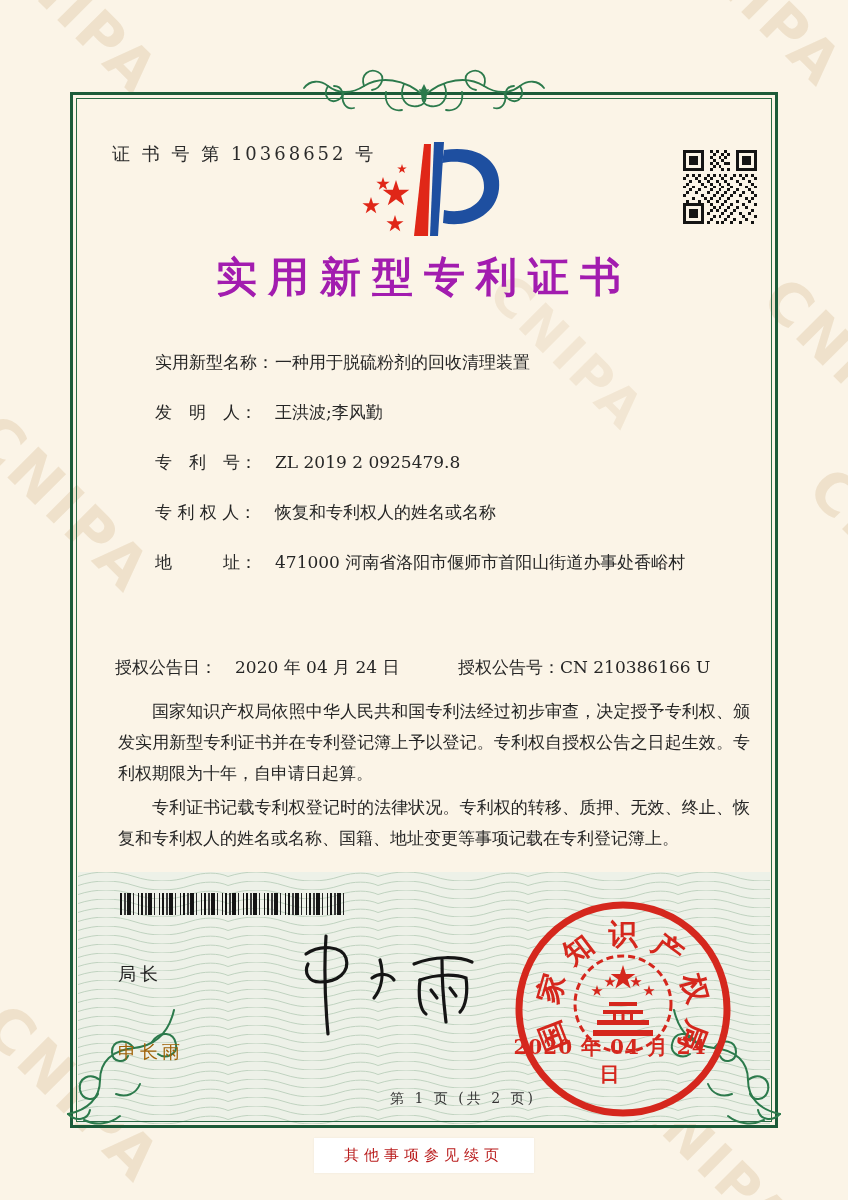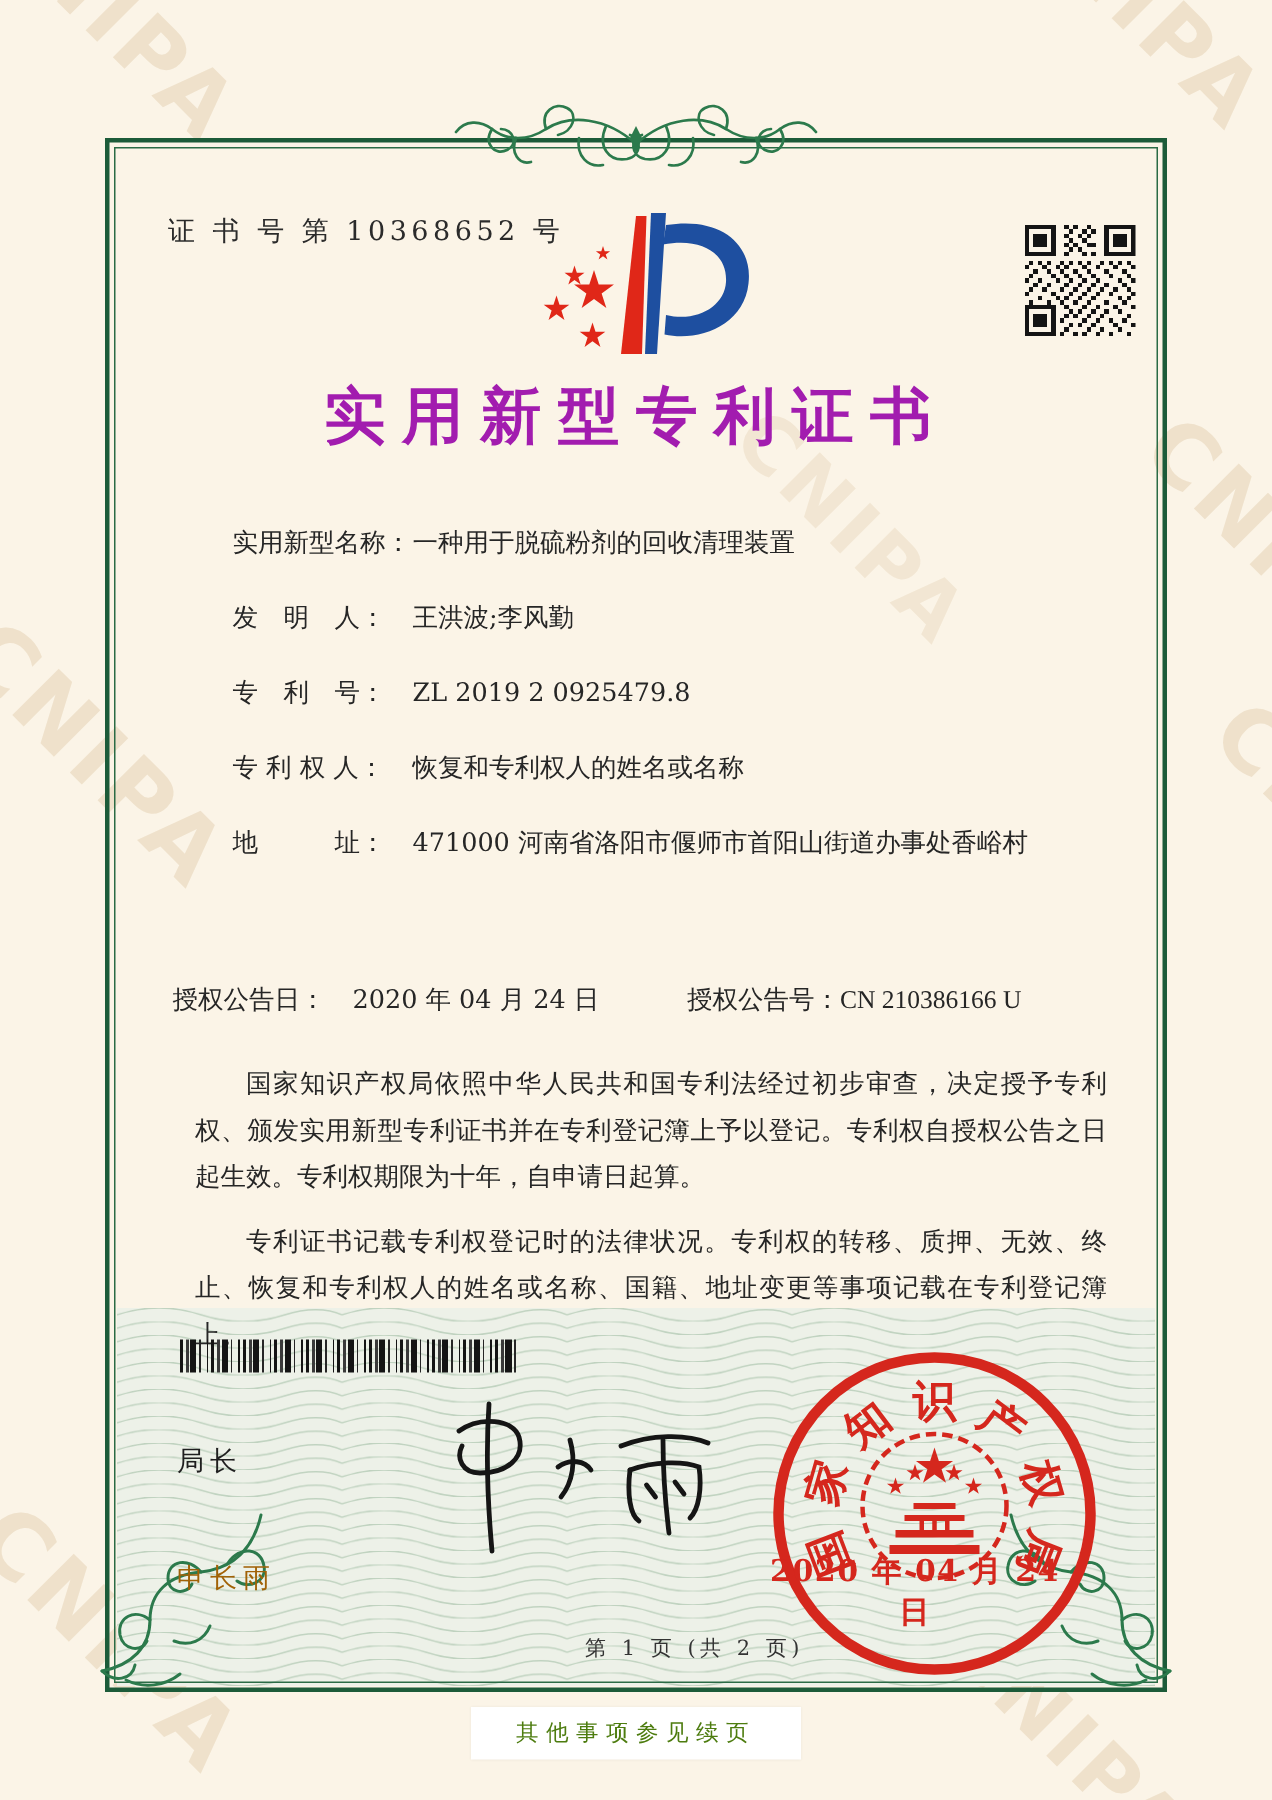--- a/index.html
+++ b/index.html
@@ -35,45 +35,45 @@
   .content { position:absolute; inset:0; z-index:5; }
   .cert-no { position:absolute; left:112px; top:142px; font-size:18px; letter-spacing:3px; color:#2b2b2b;text-align:center; }
   .logo { position:absolute; left:344px; top:134px; }
   .qr { position:absolute; left:683px; top:150px; }
   .title { position:absolute; left:0; top:250px; width:100%; text-align:center;
            font-size:41px; font-weight:bold; letter-spacing:11px; color:#a21caf; }
   .fields { position:absolute; left:115px; top:350px; width:600px; font-size:17px;margin-left:40px; }
   .frow { margin-bottom:26px; line-height:24px; white-space:nowrap; }
   .flabel { display:inline-block; min-width:120px; }
   .grant-row { position:absolute; left:115px; top:655px; width:620px; font-size:17px; line-height:24px; }
-  .grant-no { position:absolute; left:343px; top:0; white-space:nowrap;font-family:Liberation Serif, serif; }
+  .grant-no { position:absolute; left:343px; top:0; white-space:nowrap; }
   .paras { position:absolute; left:118px; top:696px; width:632px; font-size:17px;
            line-height:31px; text-align:justify; }
-  .paras p { margin:12px; text-indent:2em; }
+  .paras p { margin:0; text-indent:2em; }
   .paras p + p { margin-top:3px; }
 
   .barcode { position:absolute; left:120px; top:893px; width:224px; height:22px;
              background:repeating-linear-gradient(90deg,
                #141414 0 2px, rgba(0,0,0,0) 2px 4px,
                #3a3a3a 4px 6px, rgba(0,0,0,0) 6px 7px,
                #141414 7px 11px, rgba(0,0,0,0) 11px 13px,
                #262626 13px 14px, rgba(0,0,0,0) 14px 18px,
                #141414 18px 19px, rgba(0,0,0,0) 19px 21px); }
 
   .bureau-label { position:absolute; left:118px; top:962px; font-size:18px; color:#1f1f1f; letter-spacing:4px; }
   .bureau-name  { position:absolute; left:118px; top:1040px; font-size:18px; color:#a16207; letter-spacing:4px; }
   .signature { position:absolute; left:268px; top:926px; }
   .seal { position:absolute; left:512px; top:898px; }
   .seal-date { position:absolute; left:505px; top:1034px; width:210px; text-align:center;
                font-size:20px; font-weight:bold; color:#d5271d; letter-spacing:1px; }
   .page-num { position:absolute; left:0; top:1090px; width:100%; text-align:center;
               font-size:14px; letter-spacing:3px; color:#333;margin-left:39px; }
   .cont-note { position:absolute; left:50%; top:1138px; transform:translateX(-50%);
                background:#ffffff; padding:8px 30px; font-size:15px; letter-spacing:5px;
-               color:#4d7c0f; box-shadow:0 0 2px rgba(0,0,0,.06); }
+               color:#b91c1c; box-shadow:0 0 2px rgba(0,0,0,.06); }
 </style>
 </head>
 <body>
 
 <div class="page">
 
   <span class="wm wm1">CNIPA</span>
   <span class="wm wm2">CNIPA</span>
   <span class="wm wm3">CNIPA</span>
   <span class="wm wm4">CNIPA</span>

